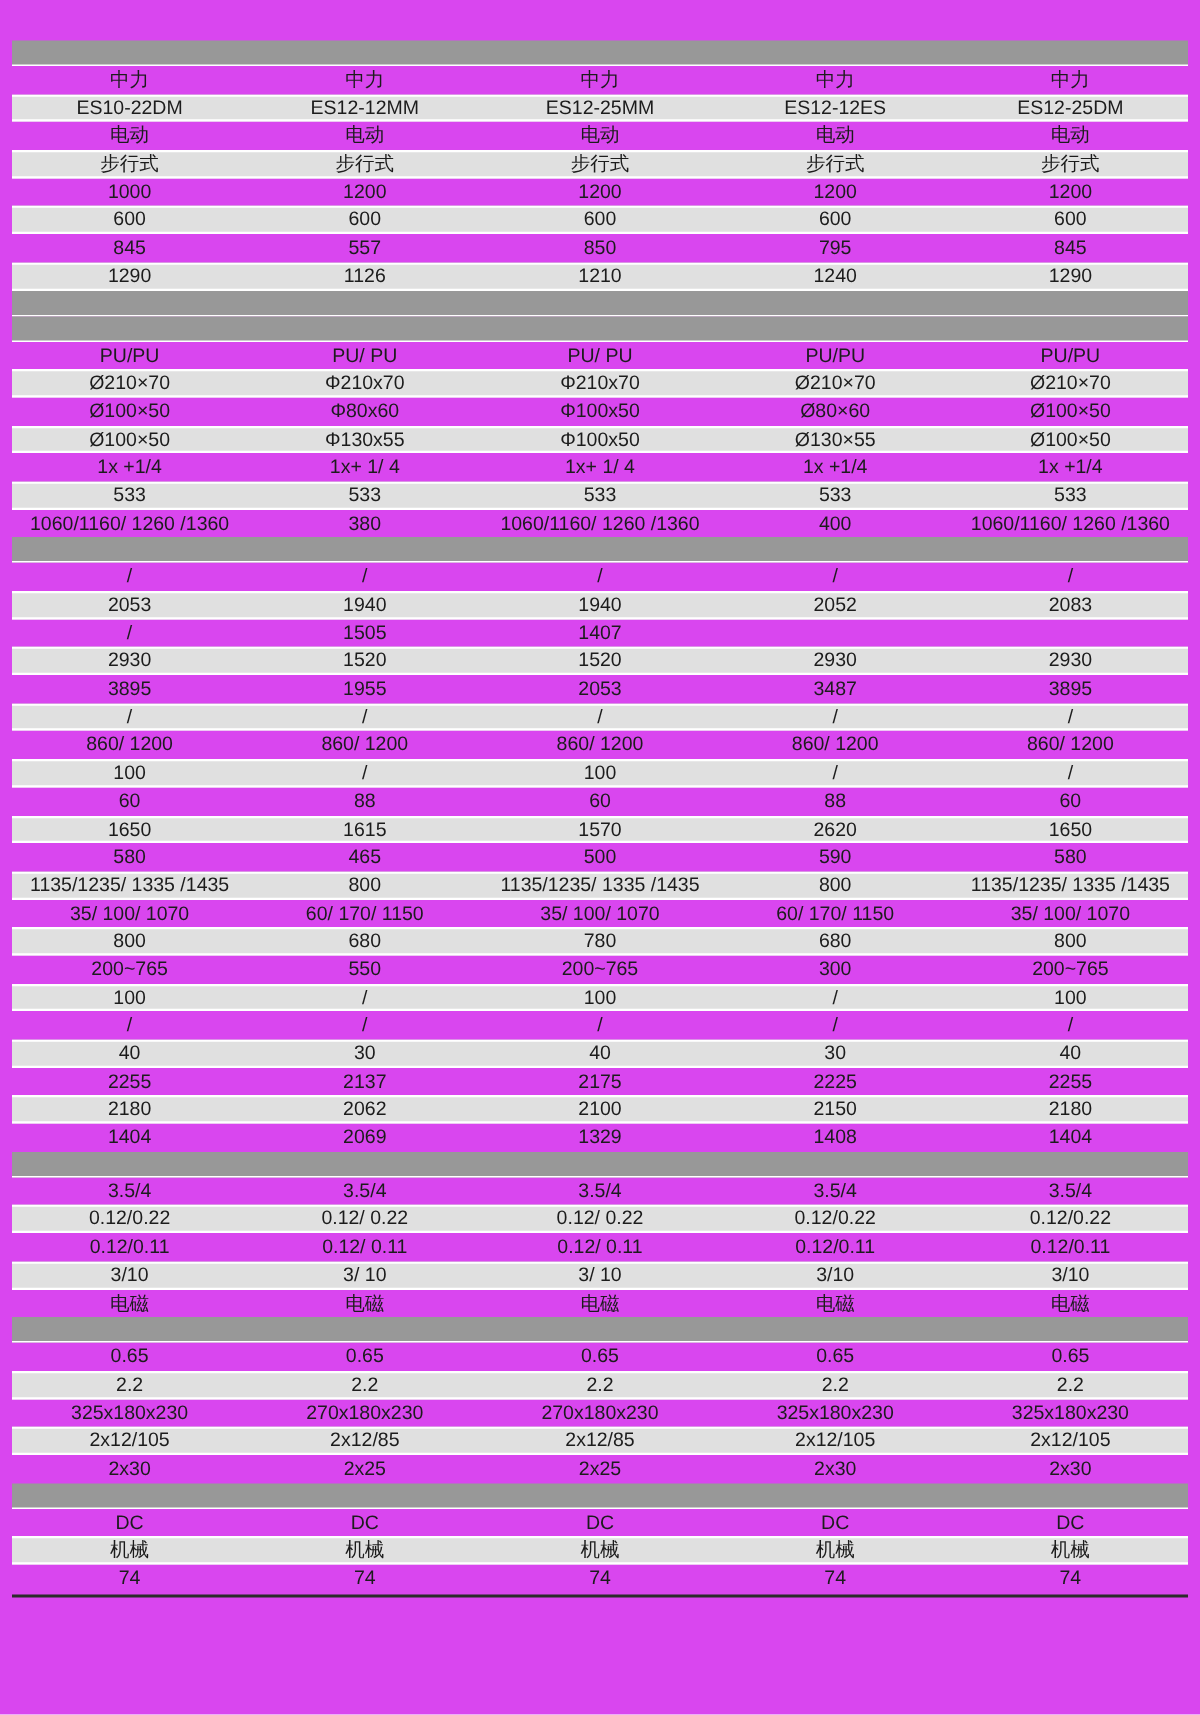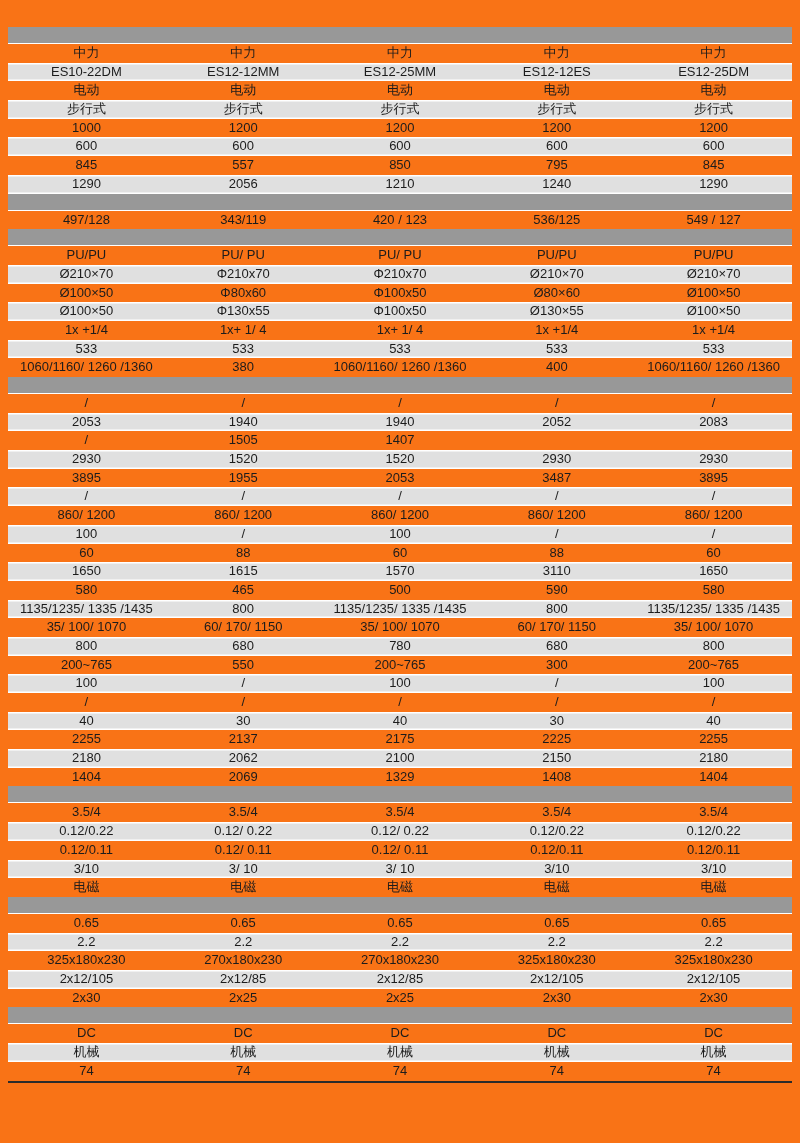--- a/index.html
+++ b/index.html
@@ -2,21 +2,21 @@
 <html style="--bar: #989898; --shade: #e0e0e0; --rule: #2b2b2b; --text: #1c1c1c;"><head>
 <meta charset="utf-8">
 <style>
   * { box-sizing: border-box; margin: 0; padding: 0; }
   html, body { background: #ffffff; }
   body { width: 800px; font-family: "Liberation Sans", sans-serif; }
   .sheet {
     position: relative;
     width: 800px;
     height: 1143px;
-    background: #f97316;
+    background: #d946ef;
     color: var(--text, #1c1c1c);
     overflow: hidden;
   }
   .tbl {
     margin: 27px 8px 0 8px;
   }
   .sep-bar {
     height: 17px;
     background: var(--bar, #989898);
     border-bottom: 1px solid #ffffff;
@@ -94,33 +94,26 @@
       </div>
       <div class="row">
         <div class="cell">845</div>
         <div class="cell">557</div>
         <div class="cell">850</div>
         <div class="cell">795</div>
         <div class="cell">845</div>
       </div>
       <div class="row shaded">
         <div class="cell">1290</div>
-        <div class="cell">2056</div>
+        <div class="cell">1126</div>
         <div class="cell">1210</div>
         <div class="cell">1240</div>
         <div class="cell">1290</div>
       </div>
       <div class="sep-bar"></div>
-      <div class="row">
-        <div class="cell">497/128</div>
-        <div class="cell">343/119</div>
-        <div class="cell">420 / 123</div>
-        <div class="cell">536/125</div>
-        <div class="cell">549 / 127</div>
-      </div>
       <div class="sep-bar"></div>
       <div class="row">
         <div class="cell">PU/PU</div>
         <div class="cell">PU/ PU</div>
         <div class="cell">PU/ PU</div>
         <div class="cell">PU/PU</div>
         <div class="cell">PU/PU</div>
       </div>
       <div class="row shaded">
         <div class="cell">Ø210×70</div>
@@ -225,21 +218,21 @@
         <div class="cell">60</div>
         <div class="cell">88</div>
         <div class="cell">60</div>
         <div class="cell">88</div>
         <div class="cell">60</div>
       </div>
       <div class="row shaded">
         <div class="cell">1650</div>
         <div class="cell">1615</div>
         <div class="cell">1570</div>
-        <div class="cell">3110</div>
+        <div class="cell">2620</div>
         <div class="cell">1650</div>
       </div>
       <div class="row">
         <div class="cell">580</div>
         <div class="cell">465</div>
         <div class="cell">500</div>
         <div class="cell">590</div>
         <div class="cell">580</div>
       </div>
       <div class="row shaded">

